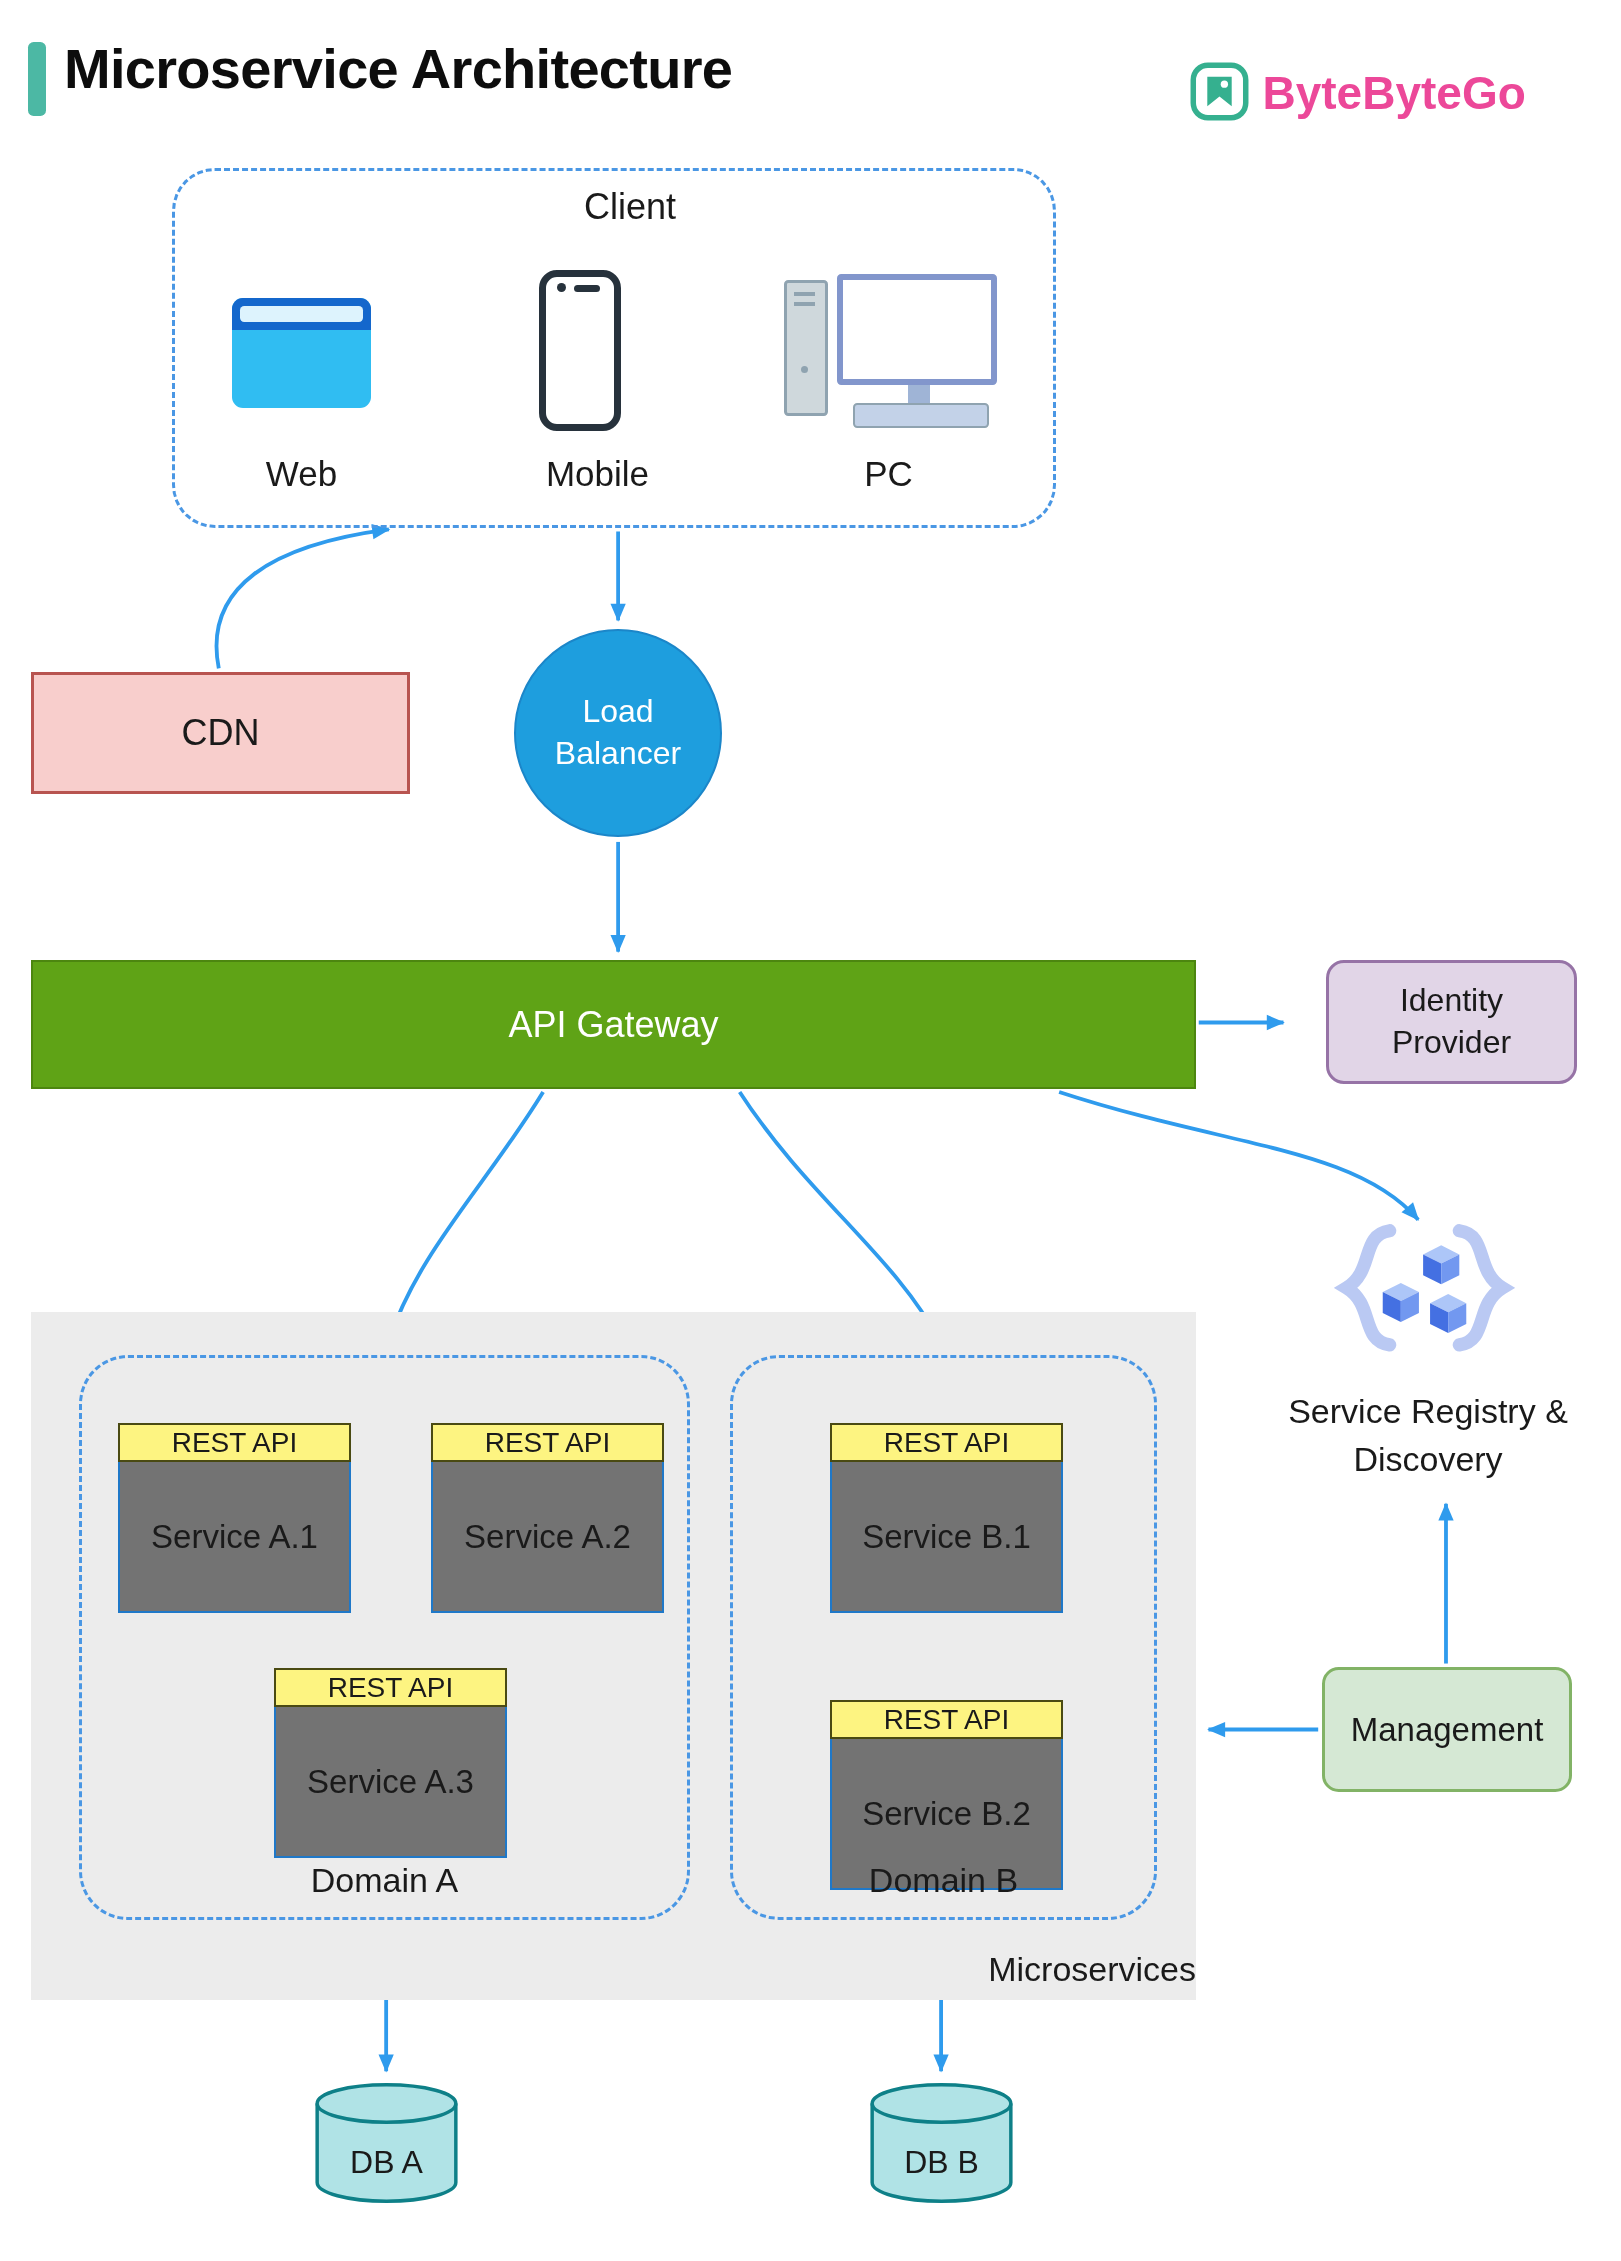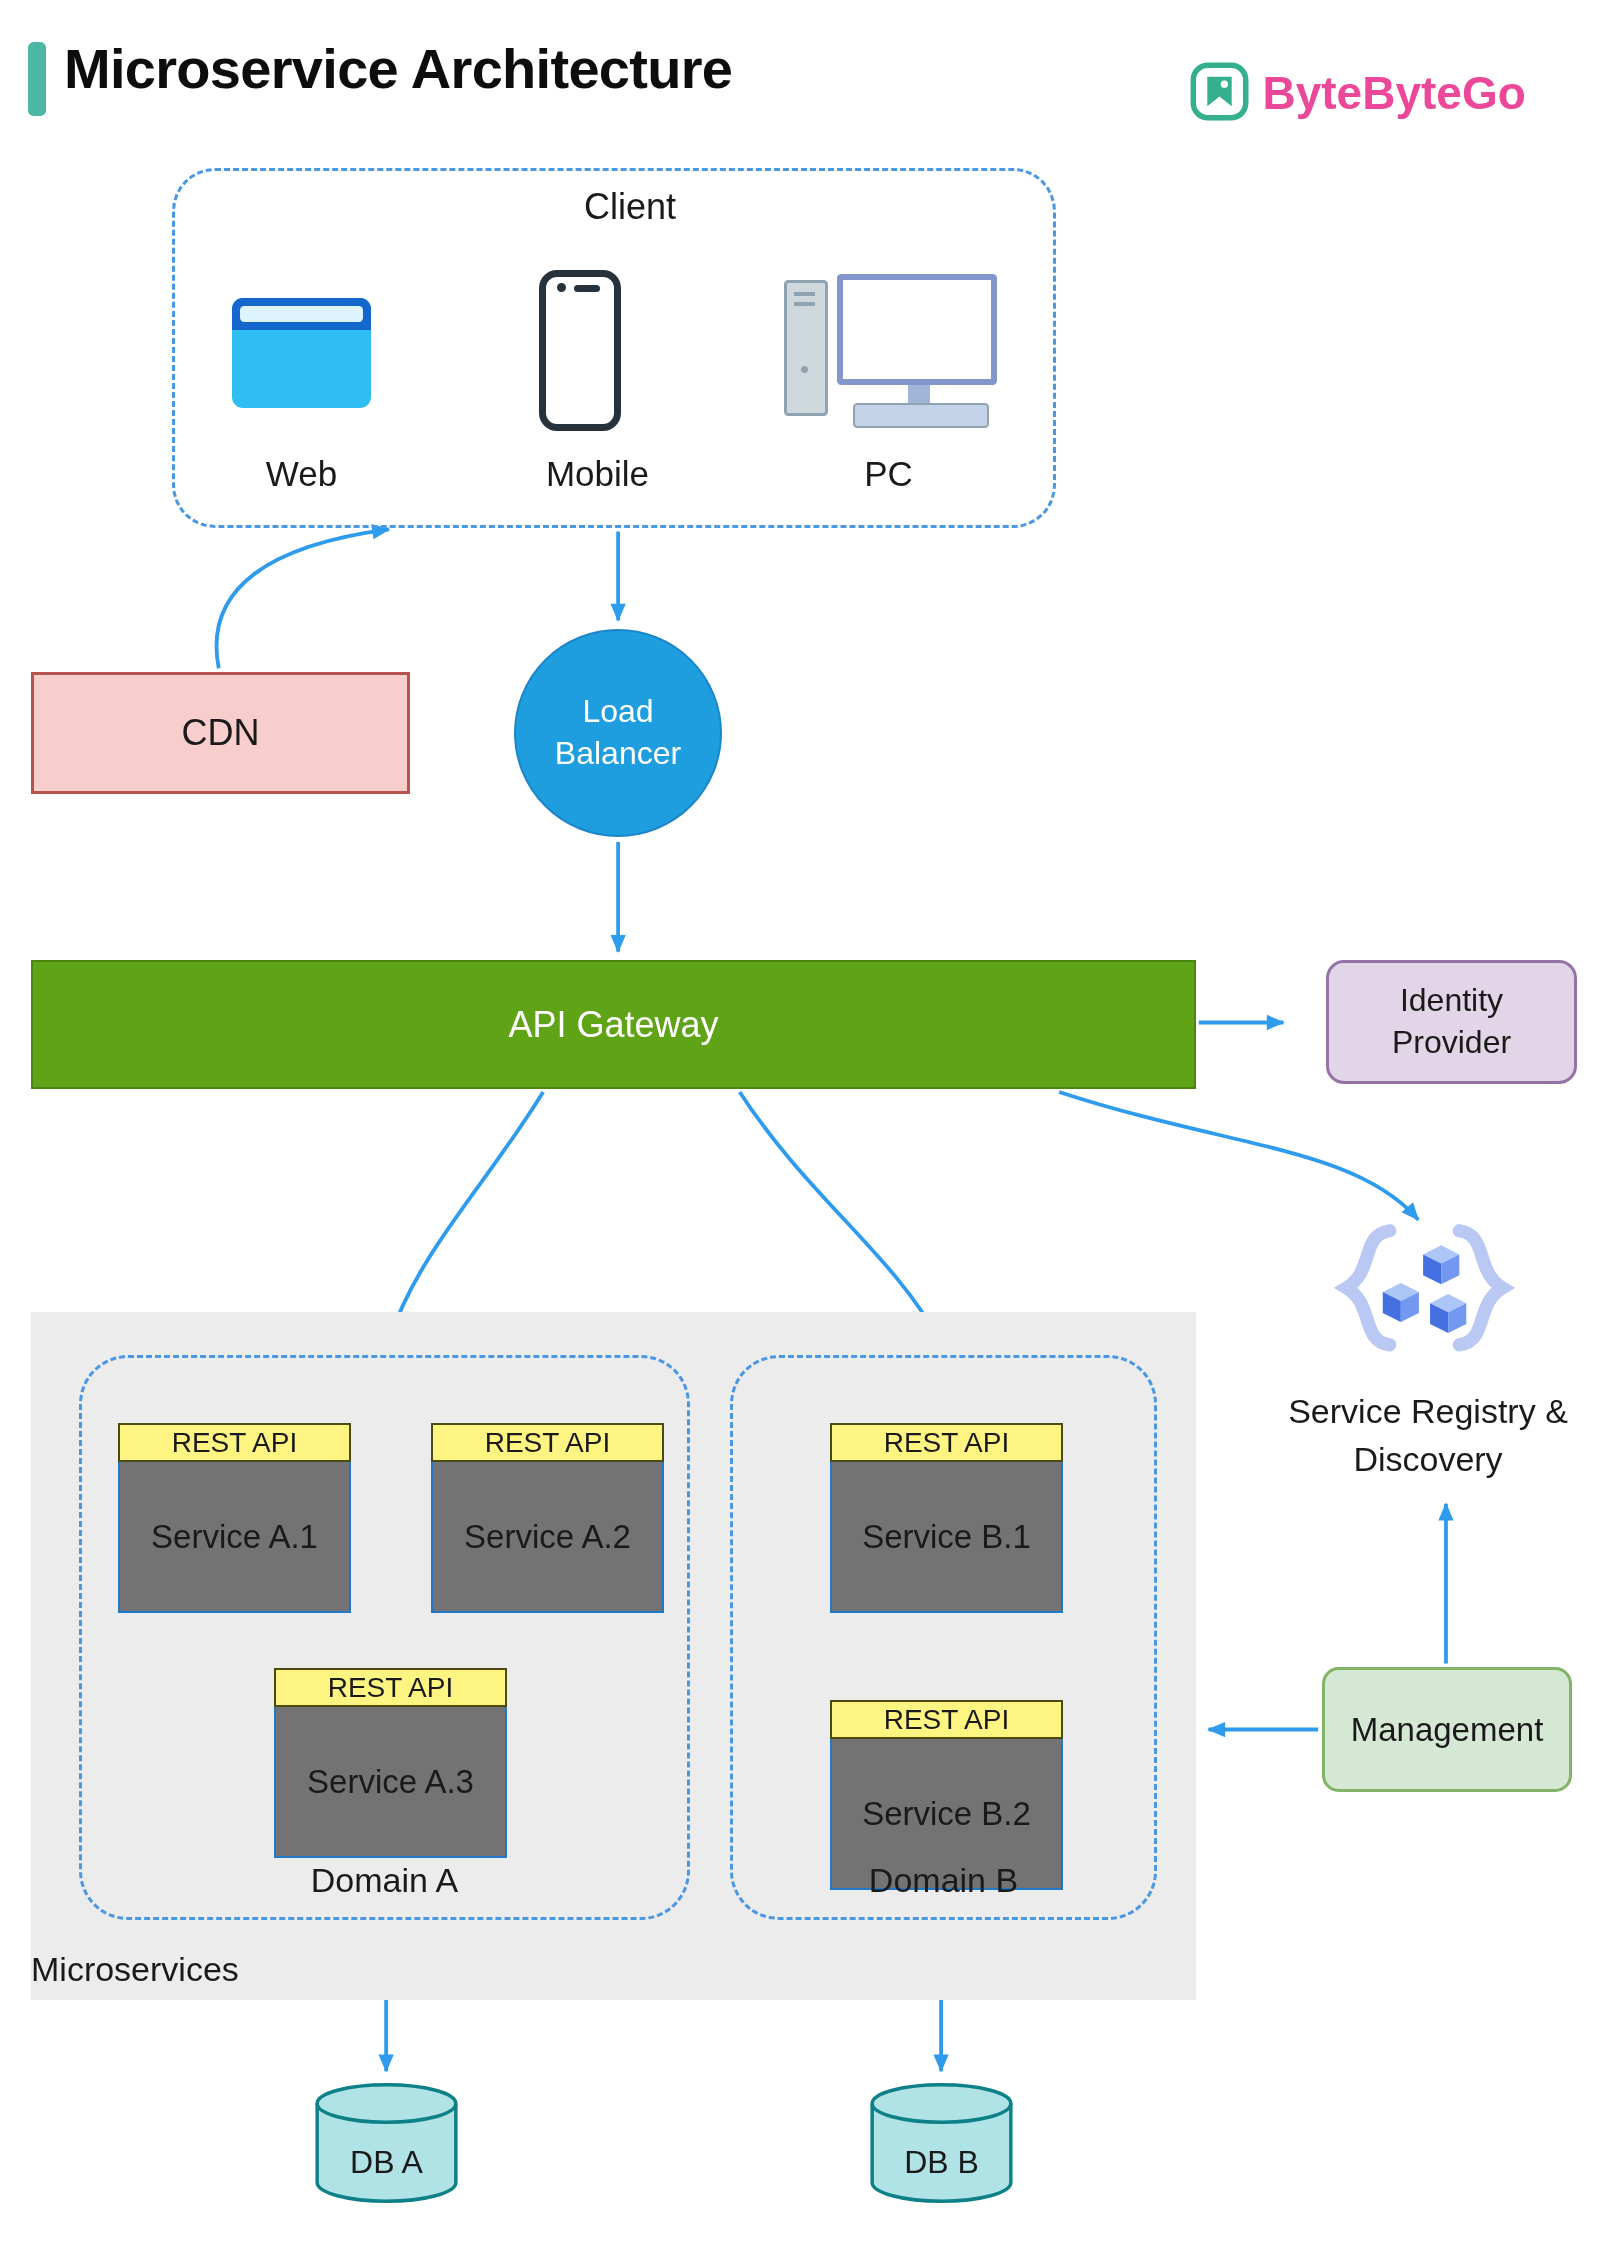--- a/index.html
+++ b/index.html
@@ -52,21 +52,21 @@
 
   
   .idp { left:1294px; top:960px; width:251px; height:124px; background:#e1d5e7; border:3.5px solid #9673a6; border-radius:18px; font-size:32px; line-height:1.3;margin-left:32px; }
 
   
   .registry-icon { left:1334px; top:1221px; width:181px; height:142px; }
   .registry-label { left:1223px; top:1388px; width:410px; font-size:34px; line-height:1.4; text-align:center; }
 
   
   .micro-box { left:31px; top:1312px; width:1165px; height:688px; background:#ececec; }
-  .micro-label { left:0; bottom:11px; width:100%; text-align:left; font-size:34px; }
+  .micro-label { left:0; bottom:11px; width:100%; text-align:right; font-size:34px; }
   .domain { border:3.5px dashed #4a97e4; border-radius:49px; }
   .domain-a { left:48px; top:43px; width:611px; height:565px; }
   .domain-b { left:699px; top:43px; width:427px; height:565px; }
   .domain-label { left:0; bottom:16.7px; width:100%; text-align:center; font-size:34px; }
 
   
   .service { width:233px; }
   .service-header { height:39px; background:#fdf481; border:2.1px solid #4a4a12; font-size:28px; display:flex; align-items:center; justify-content:center;text-align:center; }
   .service-body { height:151px; background:#737373; border:2.1px solid #1f78c8; border-top:none; font-size:33px; display:flex; align-items:center; justify-content:center; }
 

